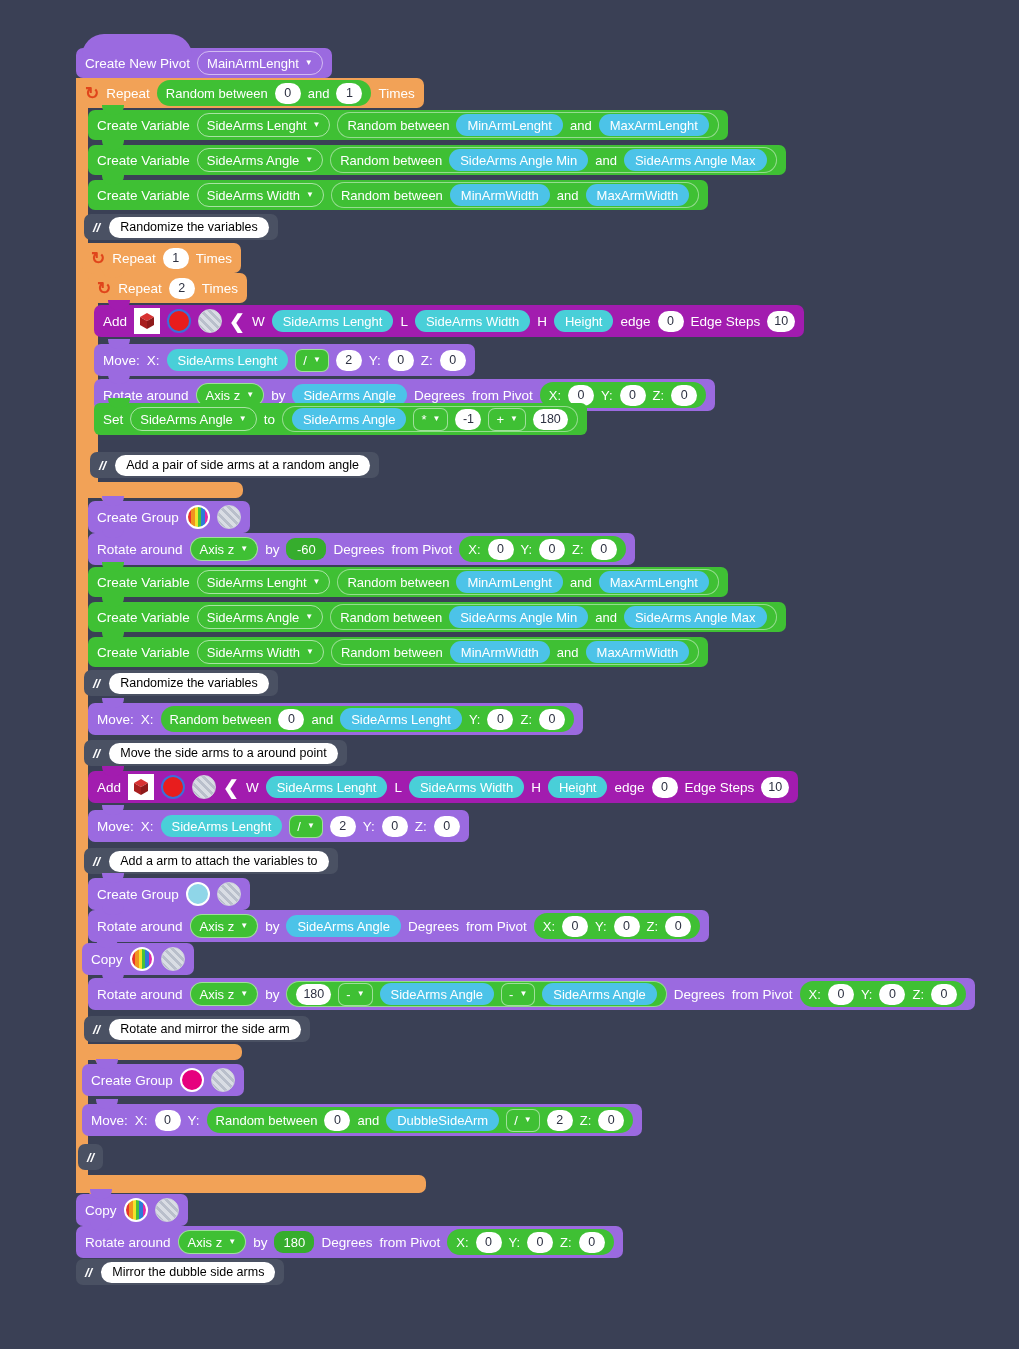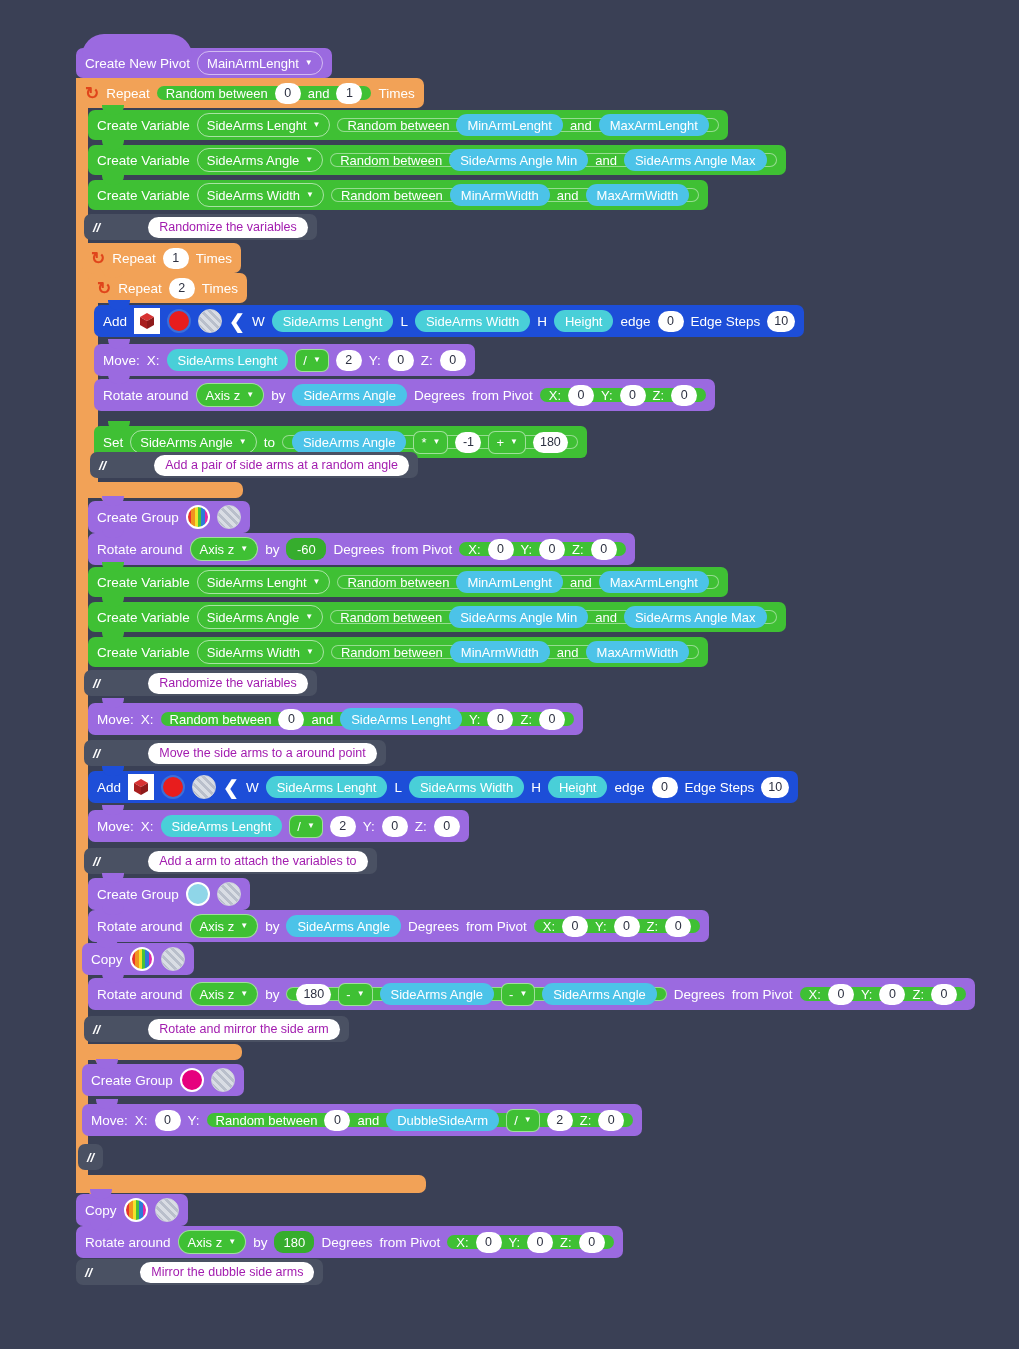--- a/index.html
+++ b/index.html
@@ -22,21 +22,21 @@
     color: #ffffff;
     font-size: 13.5px;
     white-space: nowrap;
     gap: 7px;
   }
   .row.h32 { height: 32px; }
 
   .c-purple { background: #9b6ae0; }
   .c-orange { background: #f2a257; }
   .c-green  { background: #3fc034; }
-  .c-blue   { background: #1d4ed8; }
+  .c-blue   { background: #a21caf; }
 
   .lbl { font-size: 13.5px; color:#fff; }
   .lbl.sm { font-size: 13px; }
 
   
   .notch::before {
     content:"";
     position:absolute; left:14px; top:-5px;
     width:22px; height:10px; border-radius: 0 0 9px 9px;
     background: inherit;
@@ -73,32 +73,32 @@
     border-radius: 13px; padding: 2px 9px;
     display:inline-flex; align-items:center; gap:6px;
     height:24px; font-size:13px; color:#fff;
   }
   .dd .car { font-size:8px; line-height:1; }
   .dd.green { background:#3fc034; border-color: rgba(255,255,255,.5); }
   .dd.sqr { border-radius:7px; padding:2px 7px; height:23px; }
 
   .grp {             
     display:inline-flex; align-items:center; gap:7px;
-    border-radius: 14px; padding: 3px 9px; height:14px;
+    border-radius: 14px; padding: 3px 9px; height:26px;
   }
   .grp.green { background:#3fc034; border:1.5px solid rgba(255,255,255,.45); }
   .grp.gbare { background:#3fc034; }
 
   
   .cmt { display:flex; align-items:center; gap:9px;
          background:#4a5163; border-radius:7px; height:26px; padding:0 9px; }
   .cmt .slash { color:#fff; font-style:italic; font-weight:bold; font-size:13px; }
-  .cmt .txt { background:#fff; color:#a21caf; border-radius:11px;
+  .cmt .txt { background:#fff; color:#000000; border-radius:11px;
               padding:3px 11px; font-size:12.5px; height:21px;
-              display:inline-flex; align-items:center;margin-left:39px; }
+              display:inline-flex; align-items:center; }
 
   
   .spine { position:absolute; background:#f2a257; width:12px; border-radius:0; }
   .foot  { position:absolute; background:#f2a257; height:16px; border-radius:0 7px 7px 0; }
   .foot::after{
     content:""; position:absolute; left:12px; bottom:-5px;
     width:22px; height:10px; border-radius:0 0 9px 9px; background:#f2a257;
   }
 
   
@@ -260,21 +260,21 @@
     <span class="grp gbare">
       <span class="lbl sm">X:</span>
       <span class="num">0</span>
       <span class="lbl sm">Y:</span>
       <span class="num">0</span>
       <span class="lbl sm">Z:</span>
       <span class="num">0</span>
     </span>
   </div>
 
-  <div class="row c-green notch h32" style="left:94px; top:426px;border-radius:6px;">
+  <div class="row c-green notch h32" style="left:94px; top:403px;border-radius:6px;">
     <span class="lbl">Set</span>
     <span class="dd">
       <span>SideArms Angle</span>
       <span class="car">▼</span>
     </span>
     <span class="lbl">to</span>
     <span class="grp green">
       <span class="pill">SideArms Angle</span>
       <span class="dd green sqr">
         <span>*</span>

